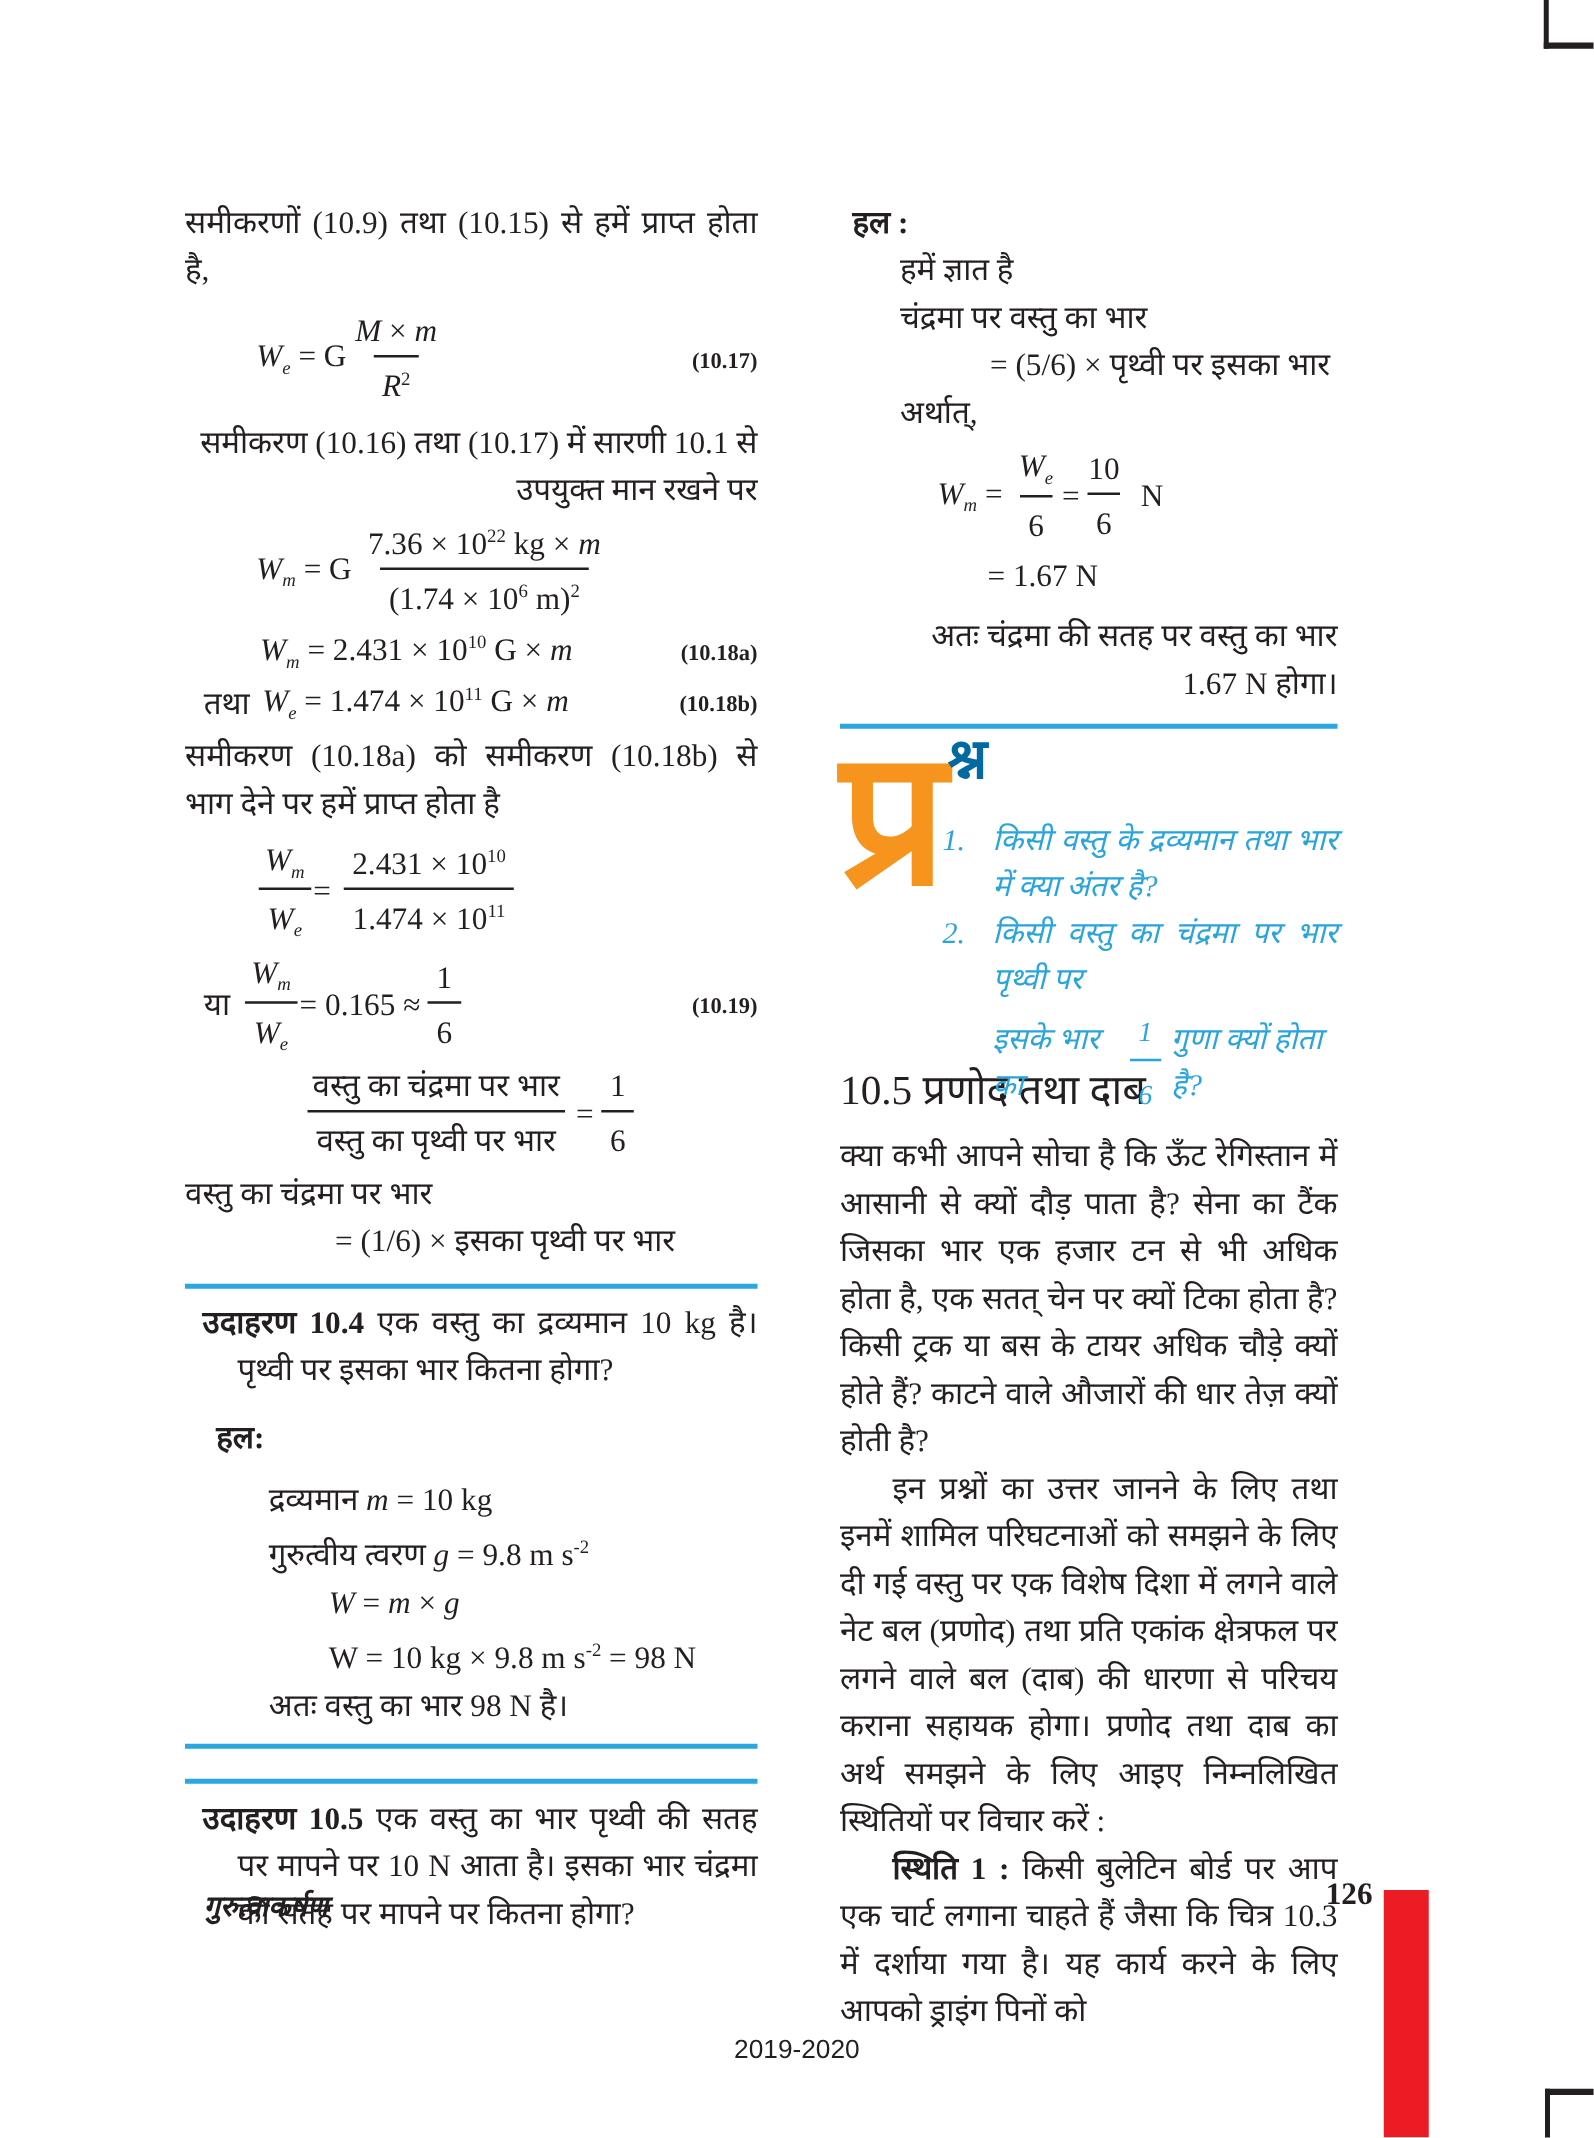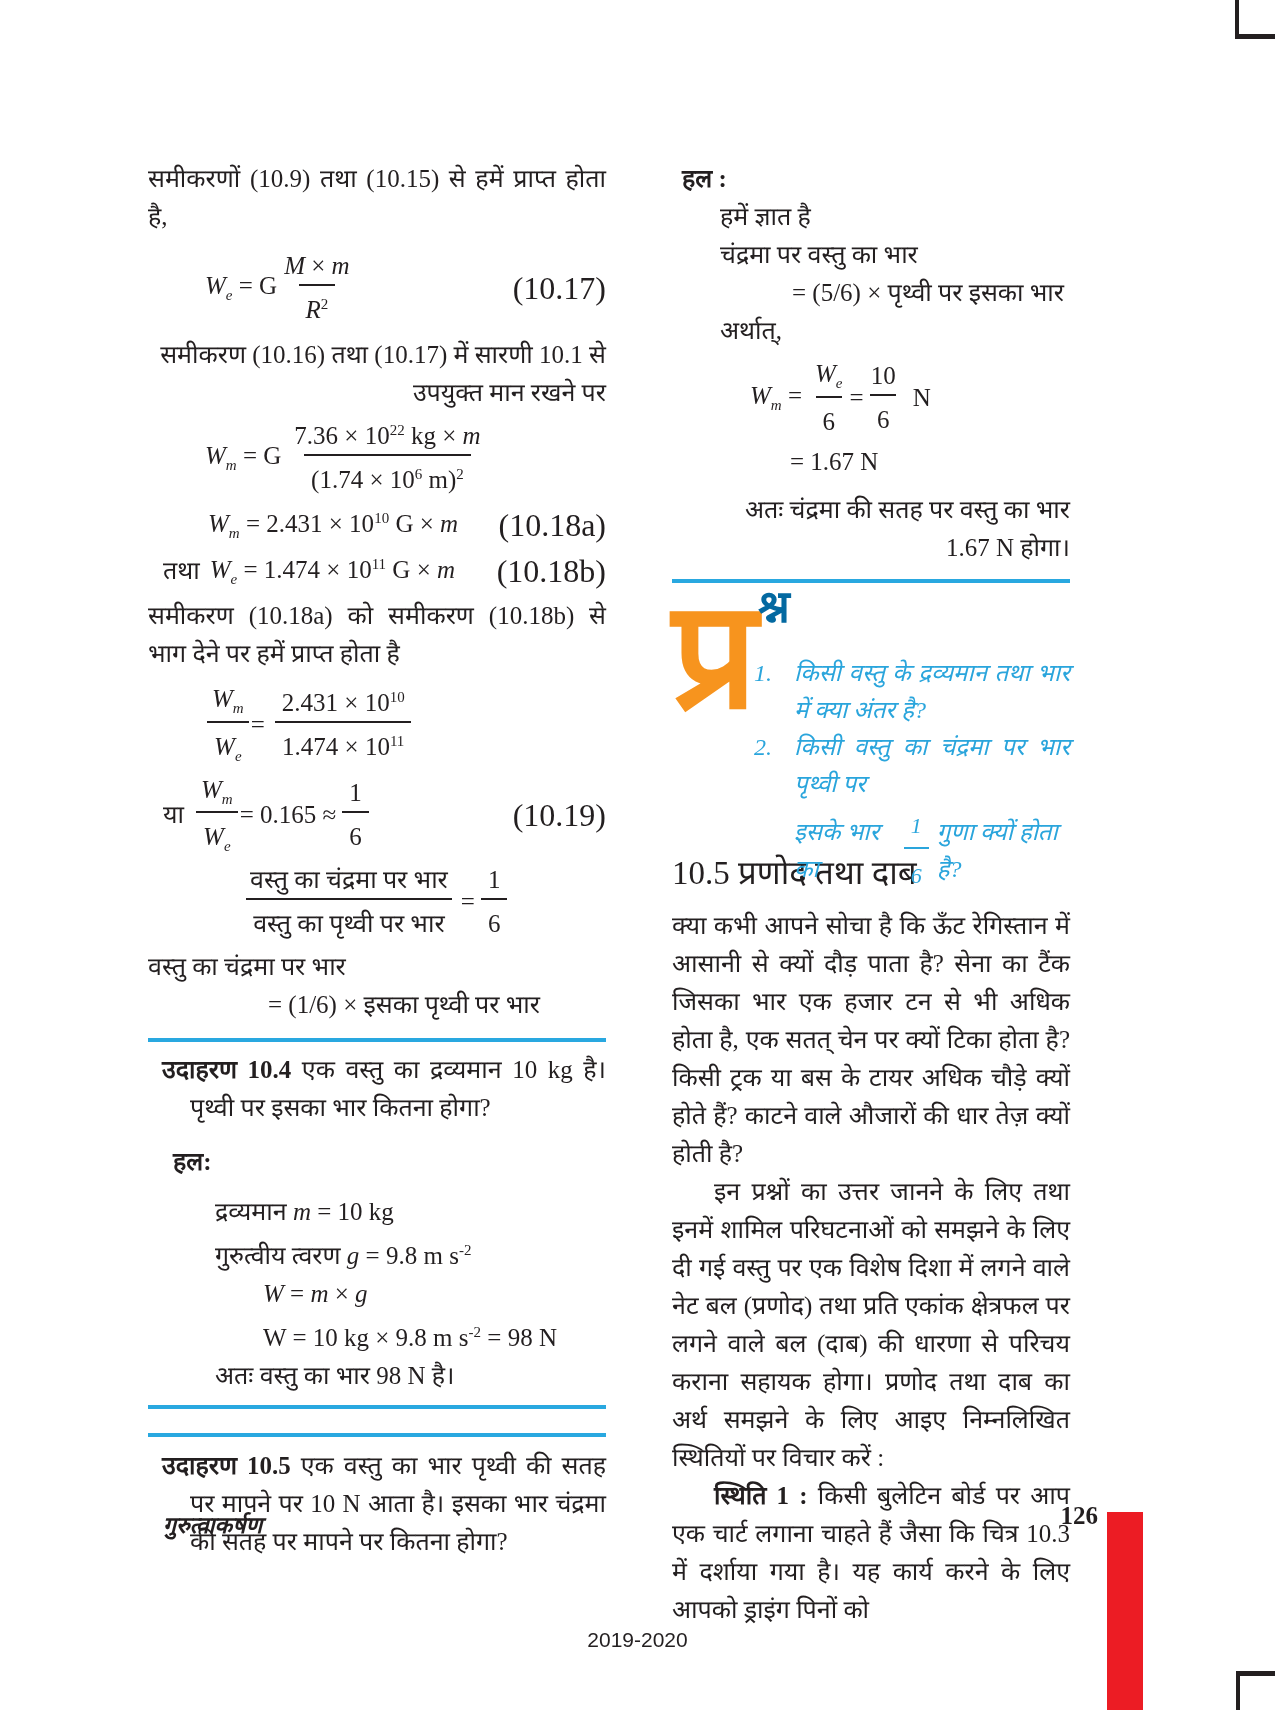--- a/index.html
+++ b/index.html
@@ -11,21 +11,21 @@
   .col{position:absolute;top:160px;}
   #col-left{left:148px;width:458px;}
   #col-right{left:672px;width:398px;}
 
   .body-text{font-size:25px;line-height:38px;margin:0;text-align:justify;}
   .ind{text-indent:42px;}
   .bold{font-weight:bold;}
 
   
   .eq-row{display:flex;align-items:center;font-size:25px;line-height:1.25;}
-  .eq-num{margin-left:auto;font-size:32px;align-self:center;}
+  .eq-num{margin-left:auto;font-size:18px;align-self:center;font-weight:bold;}
   .eq-pre{flex:none;}
   .frac{display:inline-flex;flex-direction:column;align-items:center;vertical-align:middle;}
   .frac .fr-num{padding:0 7px 3px;}
   .frac .fr-den{border-top:2px solid currentColor;padding:8px 7px 0;}
   .eq sub,.eq-row sub{font-size:60%;font-style:italic;}
   .eq sup,.eq-row sup{font-size:60%;}
   .gap6{width:6px;flex:none;} .gap10{width:10px;flex:none;}
 
   
   .hrule{height:4px;background:#29a8e0;border:none;margin:0;}

